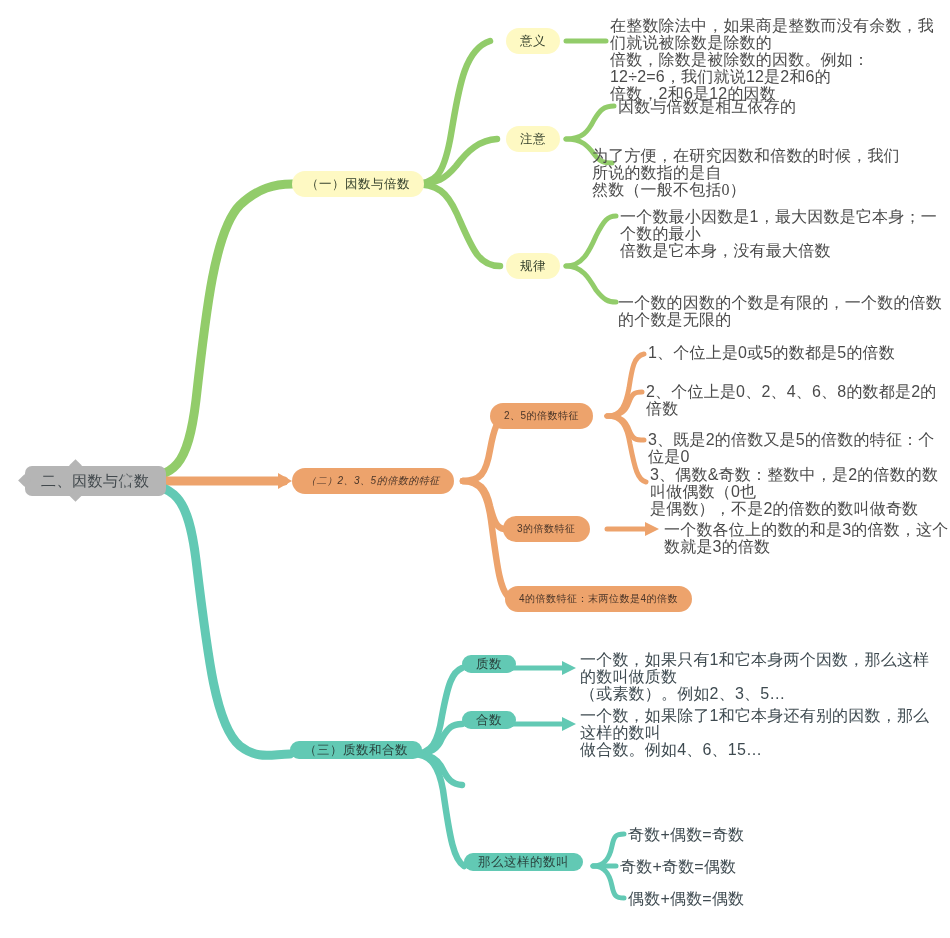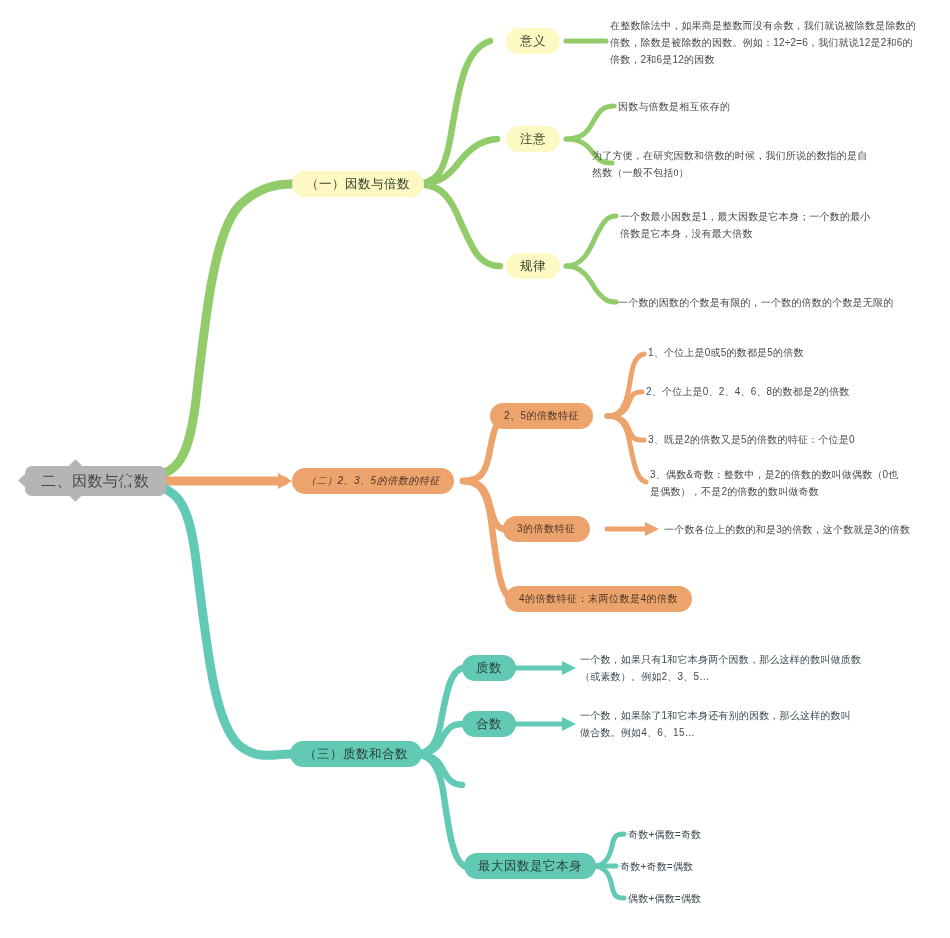--- a/index.html
+++ b/index.html
@@ -61,26 +61,26 @@
     background: #eda36c;
     color: #4a3528;
     font-size: 10px;
     height: 26px;
     padding: 0 14px;
   }
   .t-node {
     background: #62c9b4;
     color: #29423d;
     font-size: 12.5px;
-    height: 26px;
+    height: 18px;
     padding: 4px 14px;
   }
   .leaf {
     position: absolute;
-    font-size: 10px;
+    font-size: 16px;
     line-height: 17px;
     color: #4a4a4a;
     white-space: pre-line;
     letter-spacing: 0.2px;
   }
   .leaf.o { color: #4a4a4a; }
   .leaf.t { color: #3e4a50; }
   .diamond {
     position: absolute;
     background: #b5b5b5;
@@ -209,19 +209,19 @@
 （或素数）。例如2、3、5…</div>
 
   <div class="node pill t-node" style="left:462px; top:711px;">
     <span>合数</span>
   </div>
   <div class="leaf t" style="left:580px; top:707px; width:350px;">一个数，如果除了1和它本身还有别的因数，那么这样的数叫
 做合数。例如4、6、15…</div>
 
 
   <div class="node pill t-node" style="left:464px; top:853px;">
-    <span>最大因数是它本身</span>
+    <span>那么这样的数叫</span>
   </div>
   <div class="leaf t" style="left:628px; top:826px; width:180px;">奇数+偶数=奇数</div>
   <div class="leaf t" style="left:620px; top:858px; width:180px;">奇数+奇数=偶数</div>
   <div class="leaf t" style="left:628px; top:890px; width:180px;">偶数+偶数=偶数</div>
 
 </div>
 
 </body></html>

